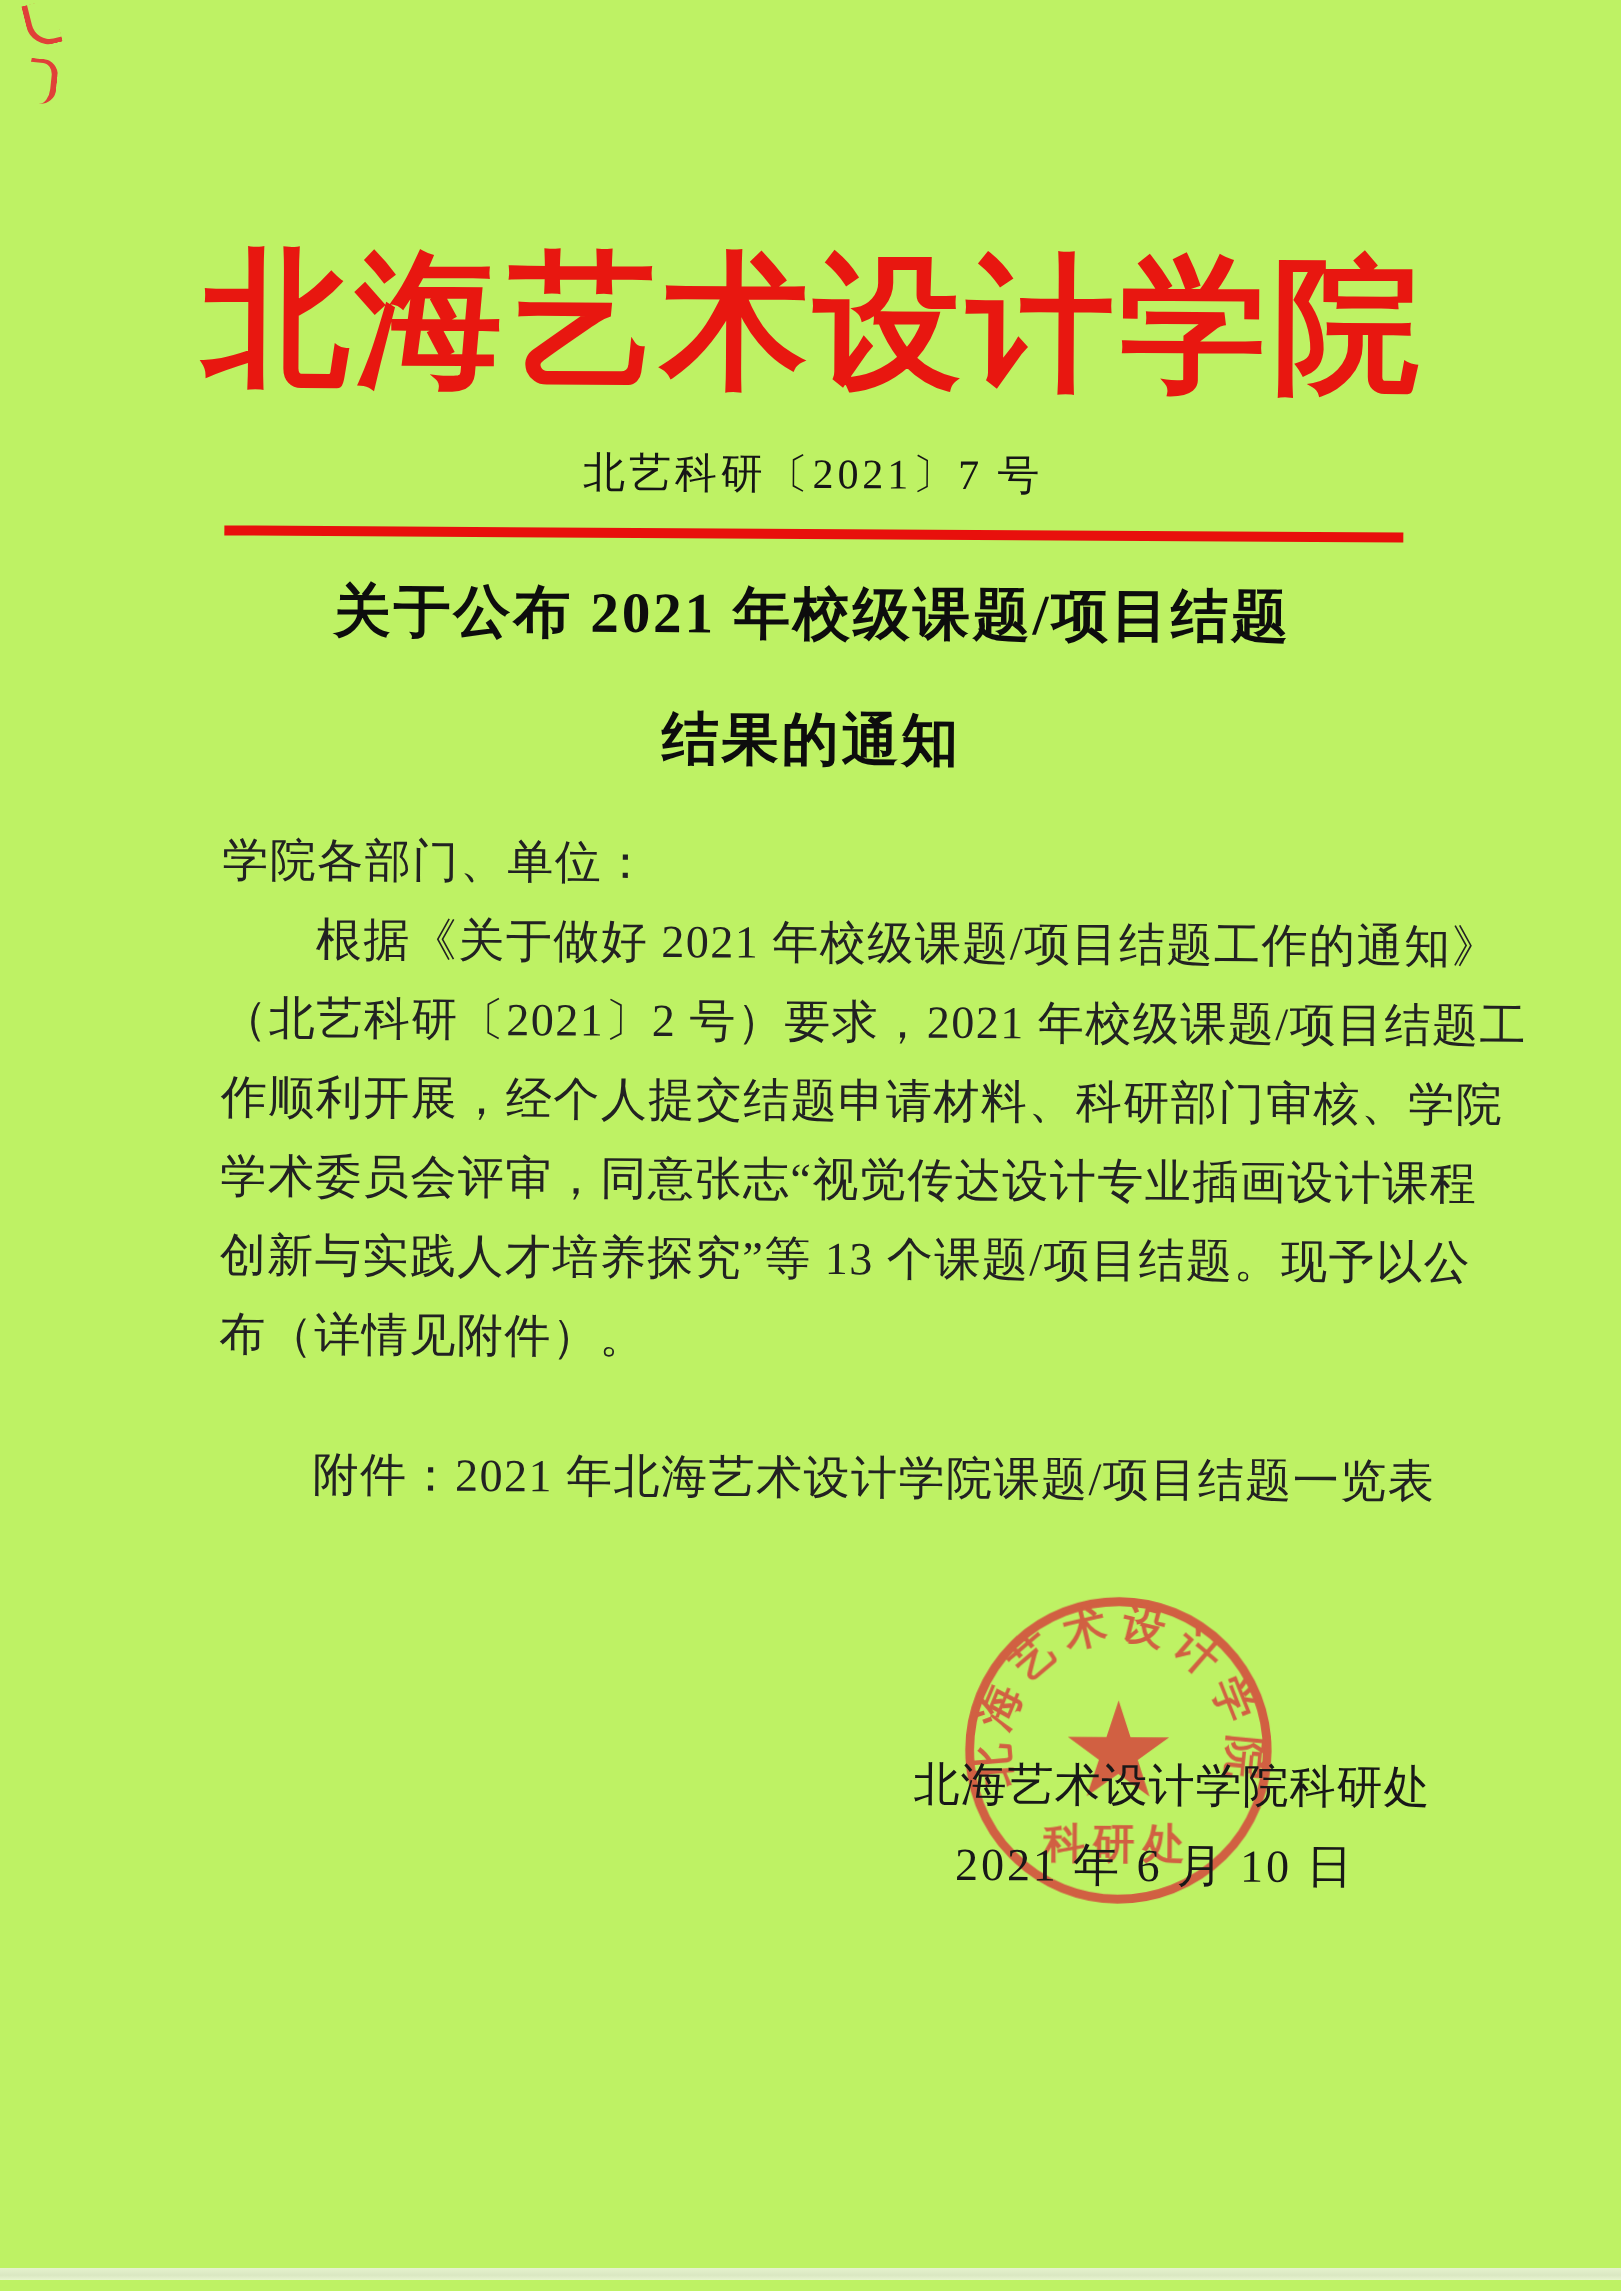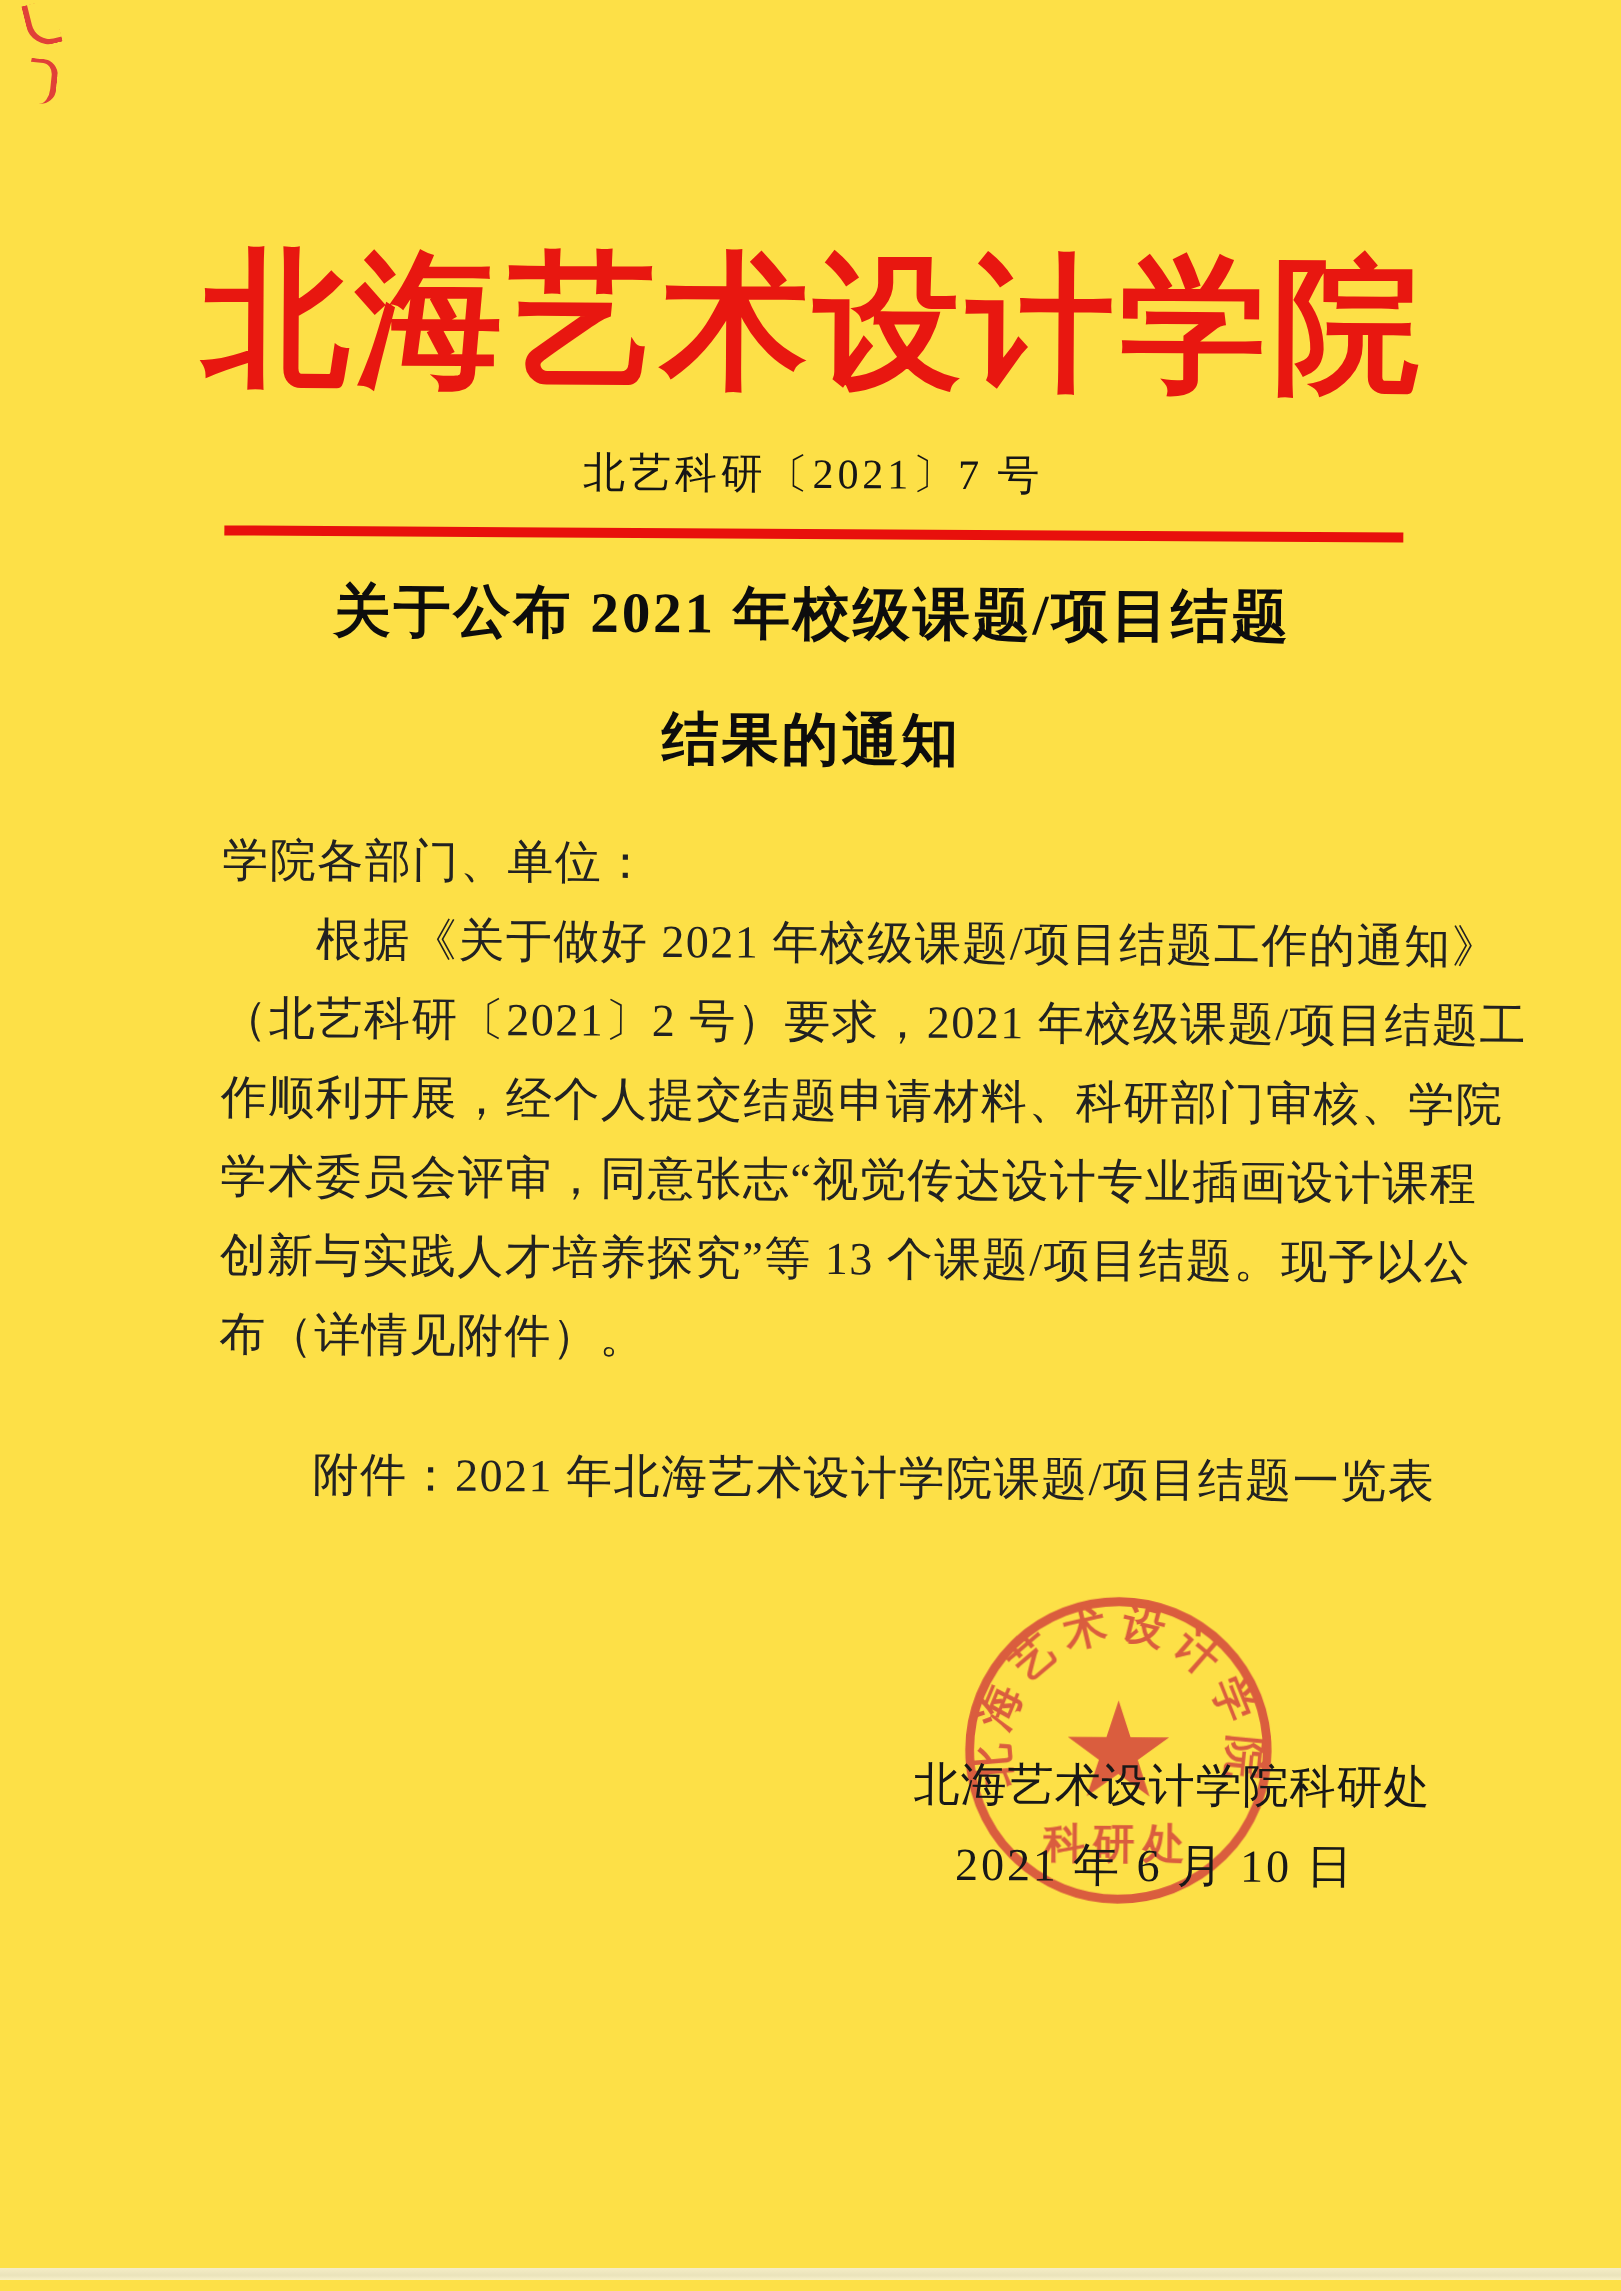--- a/index.html
+++ b/index.html
@@ -1,20 +1,20 @@
 <!DOCTYPE html>
 <html lang="zh"><head>
 <meta charset="utf-8">
 <style>
   html,body{margin:0;padding:0;background:#9a9a9a;}
   .page{
     position:relative;
     width:1621px;height:2292px;
     margin:0 auto;
-    background:#fde047;
+    background:#bef264;
     overflow:hidden;
     font-family:"Liberation Serif","DejaVu Serif",serif;
     color:#1f1f1f;
   }
   .content{position:absolute;inset:0;transform:rotate(0.35deg);transform-origin:50% 40%;}
 
   .org-title{
     position:absolute;top:239px;left:0;width:100%;
     text-align:center;
     font-size:147px;font-weight:bold;line-height:1.15;

